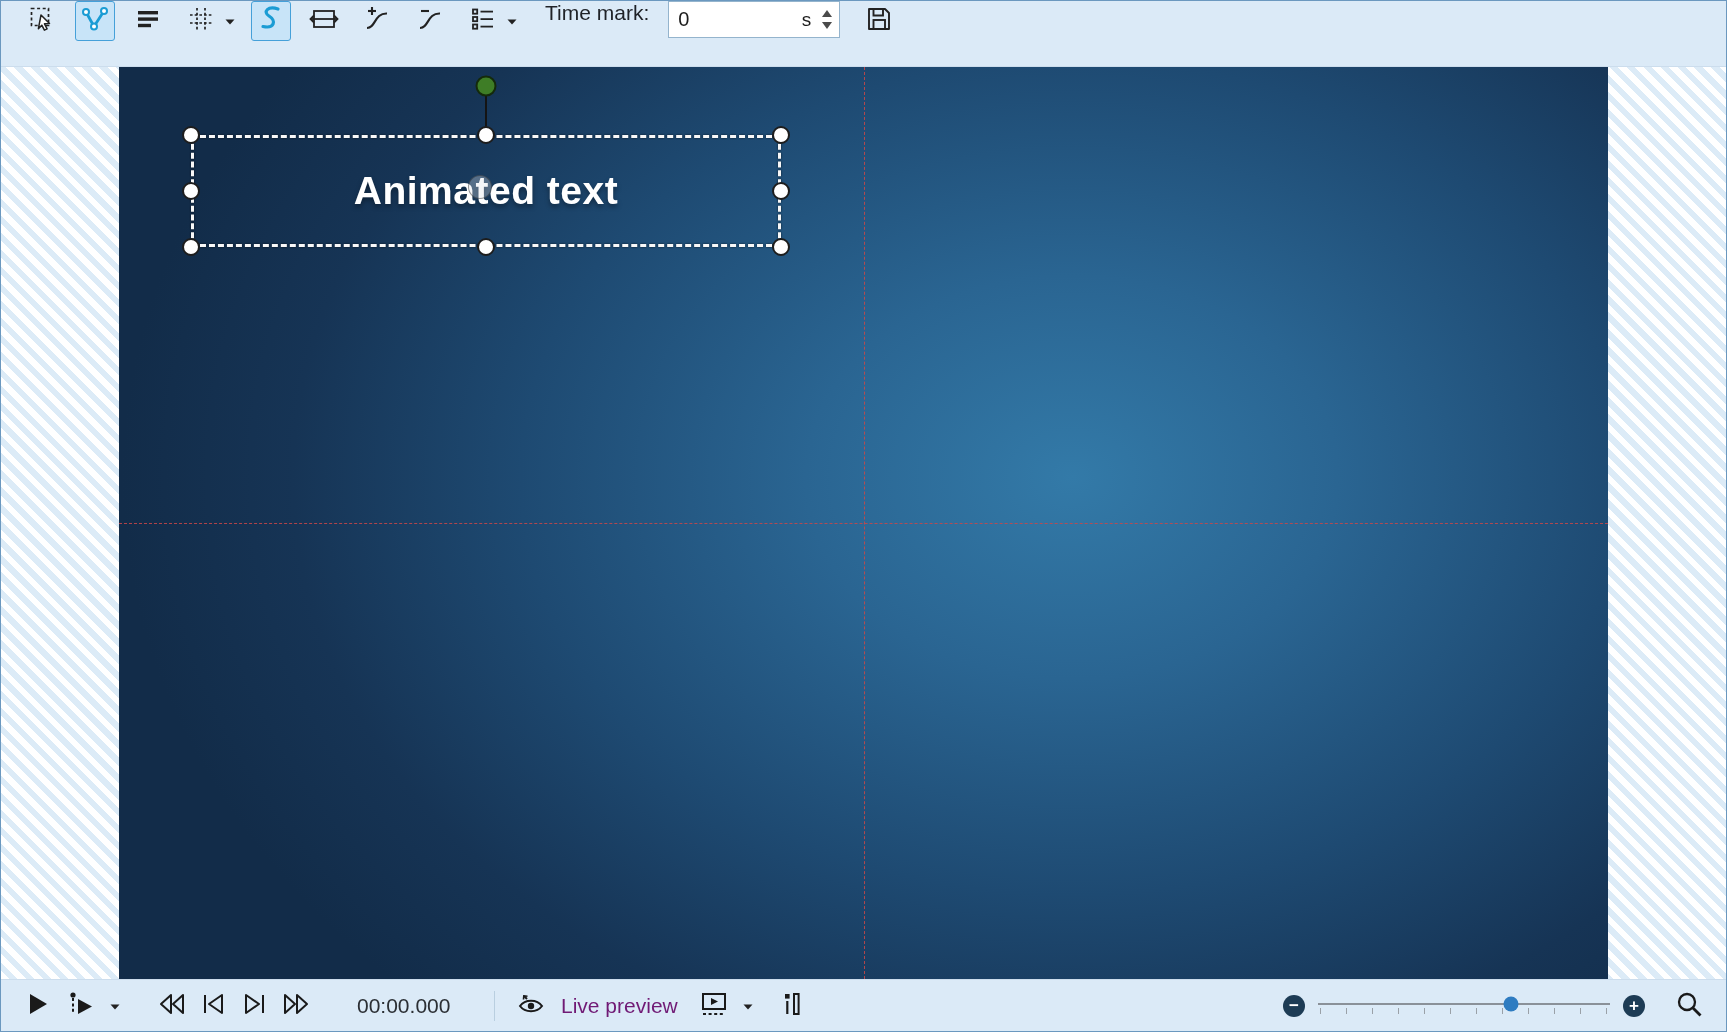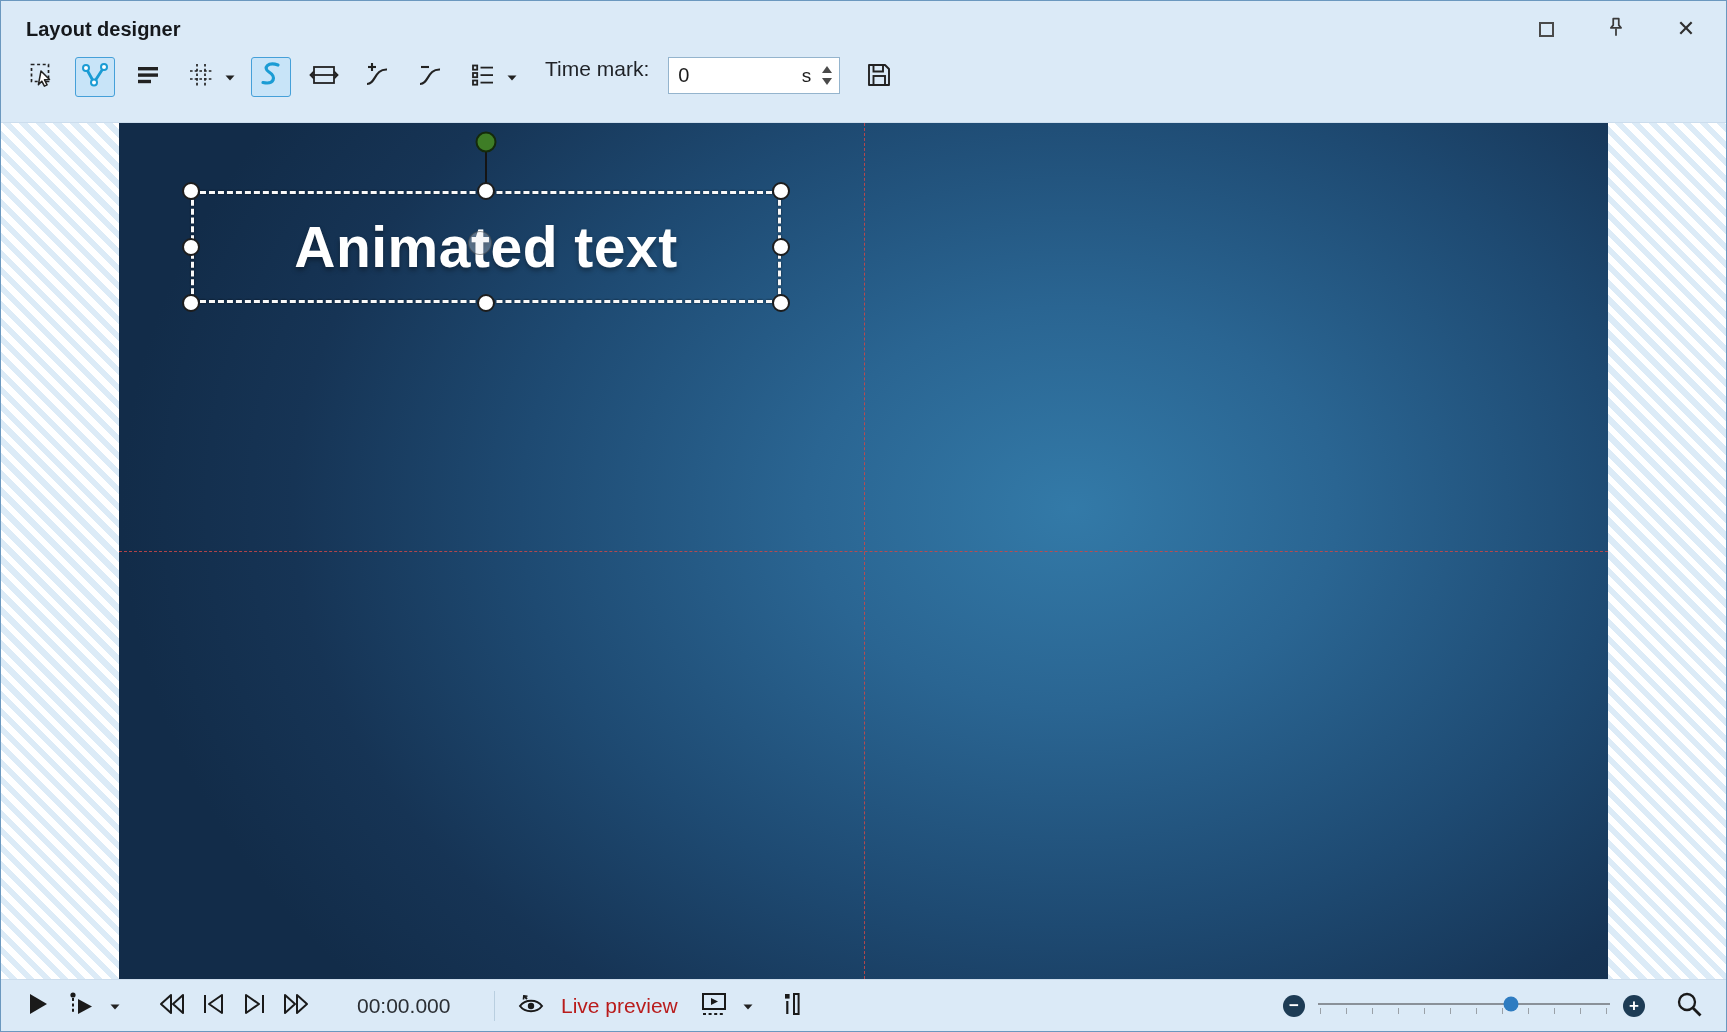--- a/index.html
+++ b/index.html
@@ -46,21 +46,21 @@
                         #1e4a72 58%, #163455 82%, #122c49 100%); }
   .guide-v { position:absolute; left:50%; top:0; bottom:0; width:0;
              border-left:1px dashed rgba(205,70,70,.85); }
   .guide-h { position:absolute; top:50%; left:0; right:0; height:0;
              border-top:1px dashed rgba(205,70,70,.85); }
 
   .selection { position:absolute; left:72px; top:68px; width:590px; height:112px; }
   .sel-rect { position:absolute; inset:0; border:3px dashed #f8f8f8;
               filter:drop-shadow(0 0 1px rgba(0,0,0,.65)); }
   .sel-text { position:absolute; inset:0; display:flex; align-items:center; justify-content:center;
-              font-size:57px; font-weight:bold; color:#ffffff; letter-spacing:.5px;
+              font-size:39px; font-weight:bold; color:#ffffff; letter-spacing:.5px;
               text-shadow:0 3px 5px rgba(0,0,0,.35); white-space:nowrap; }
   .handle { position:absolute; width:18px; height:18px; border-radius:50%; background:#fff;
             border:2.5px solid #1d1d1d; transform:translate(-50%,-50%); }
   .h-tl{left:0;top:0} .h-tm{left:50%;top:0} .h-tr{left:100%;top:0}
   .h-ml{left:0;top:50%} .h-mr{left:100%;top:50%}
   .h-bl{left:0;top:100%} .h-bm{left:50%;top:100%} .h-br{left:100%;top:100%}
   .rot-stem { position:absolute; left:50%; top:-41px; height:41px; width:2px; background:#141414;
               transform:translateX(-50%); }
   .rot-handle { position:absolute; left:50%; top:-49px; width:21px; height:21px; border-radius:50%;
                 background:#3e7d26; border:2.5px solid #142a0b; transform:translate(-50%,-50%); }
@@ -68,57 +68,38 @@
            background:rgba(225,228,232,.32); border:1.5px solid rgba(30,30,30,.45);
            transform:translate(-50%,-50%); }
 
   
   .bottombar { height:52px; flex:none; display:flex; align-items:center; padding:0 20px;
                gap:9px; border-top:1px solid #ccdded; }
   .bbtn { height:38px; min-width:34px; display:flex; align-items:center; justify-content:center; flex:none; }
   .transport { display:flex; align-items:center; gap:8px; margin-left:22px; }
   .time-display { font-size:21px; color:#2b2f34; margin:0 10px 0 34px; min-width:108px; }
   .vsep { width:1px; height:30px; background:#b9cfe0; margin:0 10px; flex:none; }
-  .lp-label { font-size:21px; color:#b91c1c; margin:0 10px 0 4px; }
+  .lp-label { font-size:21px; color:#701a75; margin:0 10px 0 4px; }
   .zoom-group { margin-left:auto; display:flex; align-items:center; gap:13px; }
   .zoom-circle { width:22px; height:22px; border-radius:50%; background:#1d3c55; color:#fff;
                  display:flex; align-items:center; justify-content:center; font-size:17px;
                  font-weight:bold; line-height:1; flex:none; }
   .zslider { position:relative; width:292px; height:26px; flex:none; }
   .ztrack { position:absolute; left:0; right:0; top:10px; height:2px; background:#8a9199; }
   .zticks { position:absolute; left:2px; right:0; top:15px; height:6px;
             background:repeating-linear-gradient(90deg,#9aa1a8 0 1px,transparent 1px 26px); }
   .zthumb { position:absolute; top:11px; left:66%; width:15px; height:15px; border-radius:50%;
             background:#2e7cc1; transform:translate(-50%,-50%); }
   .mag { margin-left:14px; }
 </style>
 </head>
 <body>
 
 <div class="window">
 
-  <div class="titlebar">
-    <span class="title">Layout designer</span>
-    <div class="win-controls">
-      <div class="win-btn">
-        <span class="max-glyph"></span>
-      </div>
-      <div class="win-btn">
-        <span>
-          <svg width="24" height="24" viewBox="0 0 26 26">
-              <path d="M10 4 H16 V11 L18.5 14 H7.5 L10 11 Z" fill="none" stroke="#3a3a3a" stroke-width="1.9" stroke-linejoin="round"></path>
-              <line x1="13" y1="14.5" x2="13" y2="22.5" stroke="#3a3a3a" stroke-width="1.9"></line>
-            </svg>
-        </span>
-      </div>
-      <div class="win-btn">
-        <span class="close-glyph">✕</span>
-      </div>
-    </div>
-  </div>
 
   <div class="toolbar">
 
     <div class="tbtn">
       <span>
         <svg width="28" height="28" viewBox="0 0 28 28">
             <rect x="3.5" y="3.5" width="17" height="17" fill="none" stroke="#222" stroke-width="1.7" stroke-dasharray="3 2.6"></rect>
             <path d="M13 10 l8.5 8.5 -5 .3 2.6 5 -2.7 1.4 -2.6 -5 -3.4 3.4 z" fill="#fff" stroke="#222" stroke-width="1.5" stroke-linejoin="round"></path>
           </svg>
       </span>

